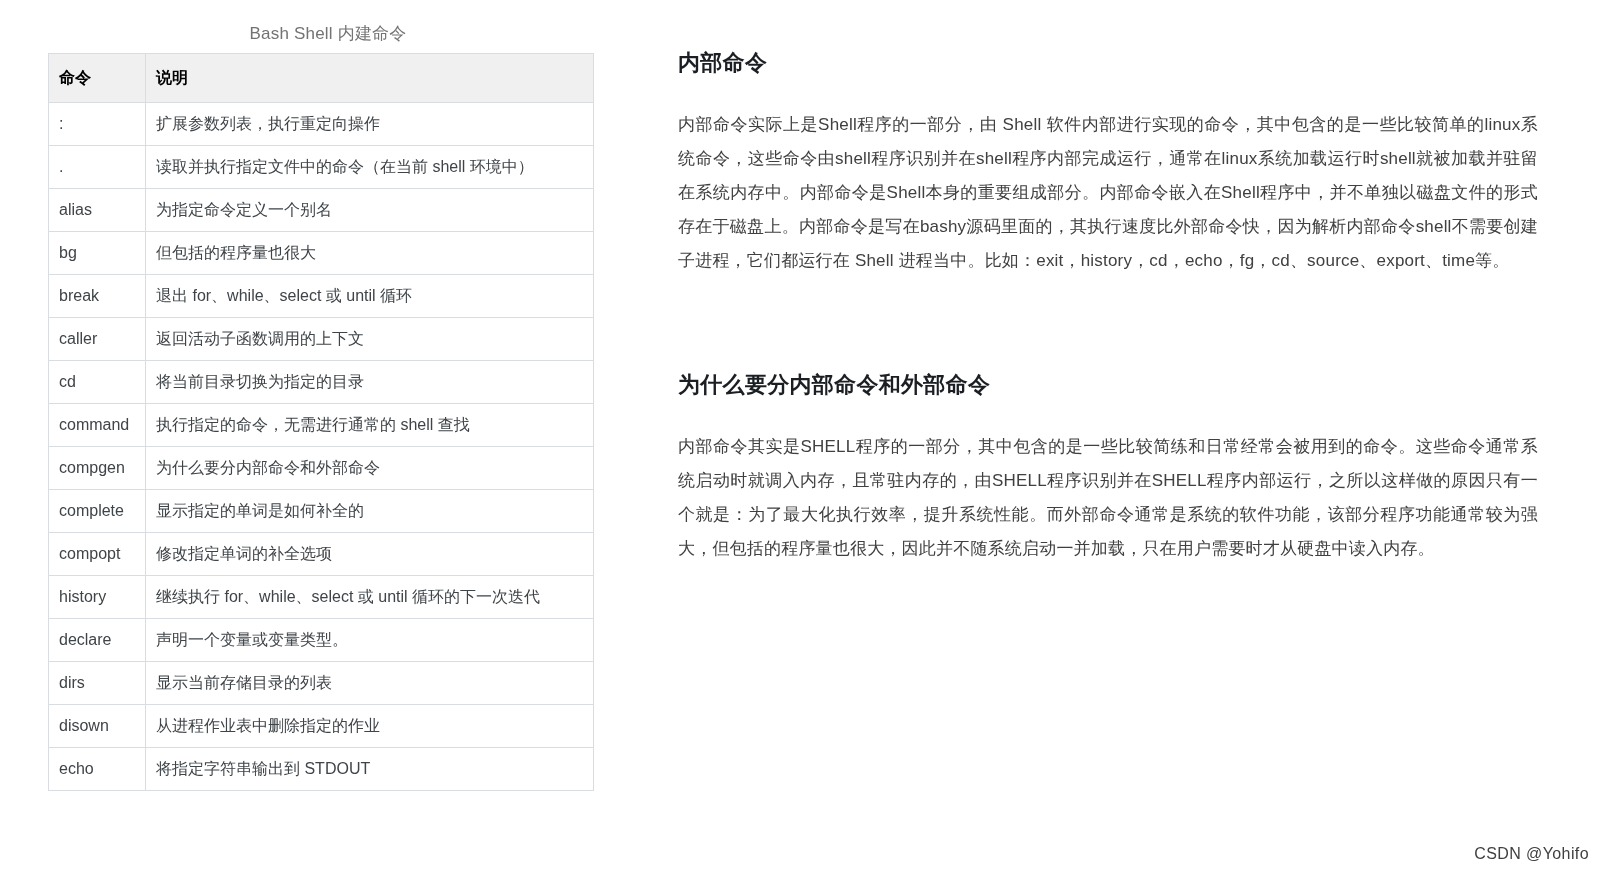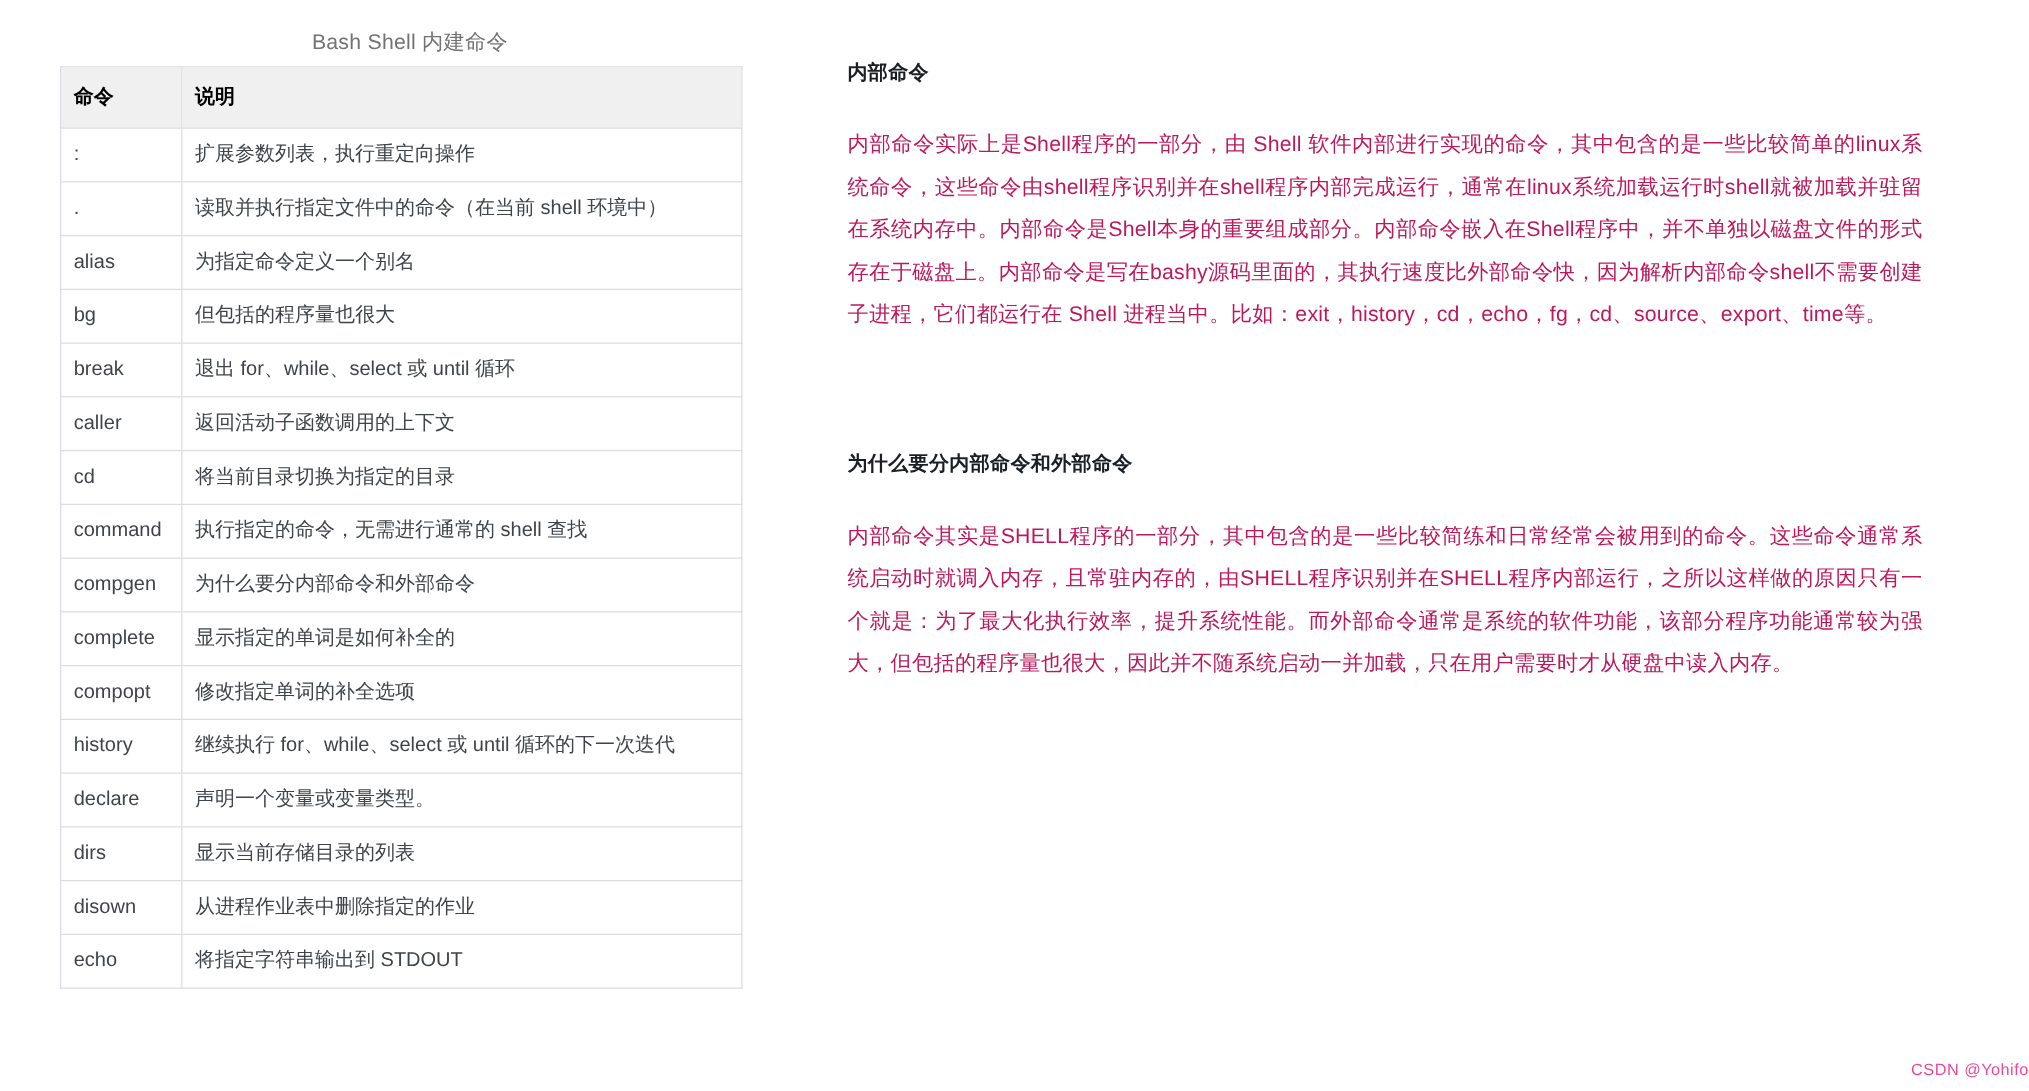--- a/index.html
+++ b/index.html
@@ -58,46 +58,46 @@
   table.cmd-table col.col-desc { width: 448px; }
 
   
   .right-col {
     position: absolute;
     left: 678px;
     top: 48px;
     width: 860px;
   }
   .sec-heading {
-    font-size: 16px;
+    font-size: 22px;
     font-weight: bold;
     color: #1b1f23;
     margin: 0 0 30px 0;
     letter-spacing: 0.3px;
     font-family: Liberation Mono, monospace;
   }
   .sec-heading.second {
     margin-top: 92px;
   }
   .sec-para {
     font-size: 17px;
     line-height: 2.0;
-    color: #be185d;
+    color: #404040;
     margin: 0;
     text-align: justify;
     letter-spacing: 0.2px;
   }
 
   
   .watermark {
     position: absolute;
-    right: 0;
+    right: 34px;
     bottom: 10px;
-    font-size: 13px;
-    color: #ec4899;
+    font-size: 16px;
+    color: #404040;
     letter-spacing: 0.4px;
   }
 </style>
 </head>
 <body>
 
 <div class="left-col">
   <div class="table-caption">Bash Shell 内建命令</div>
   <table class="cmd-table">
     <colgroup>

